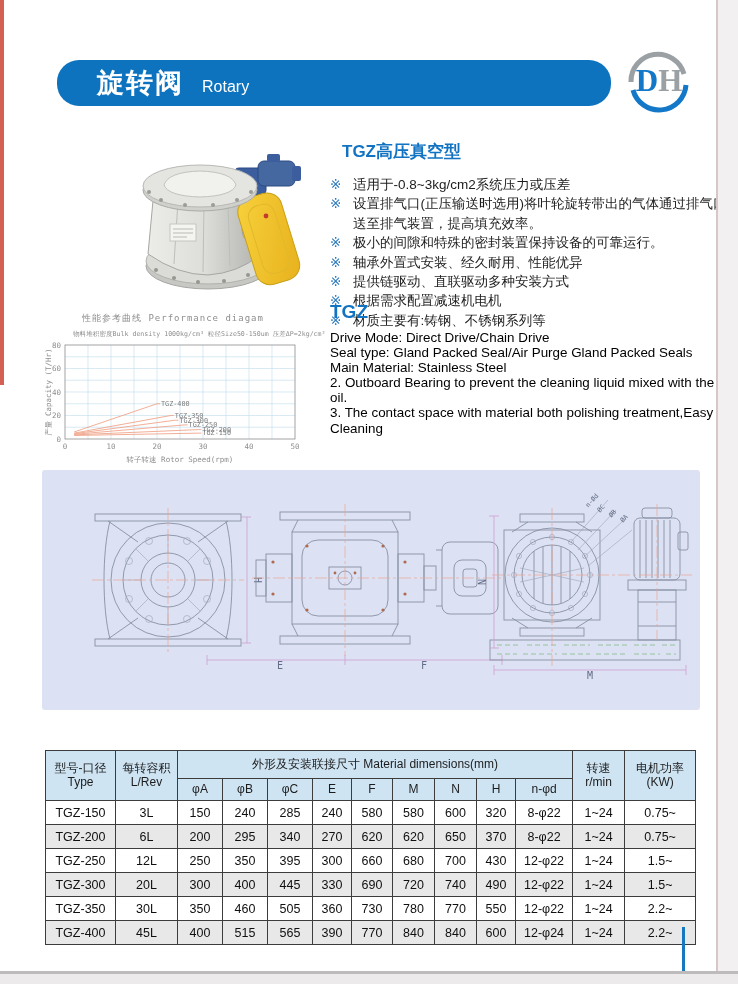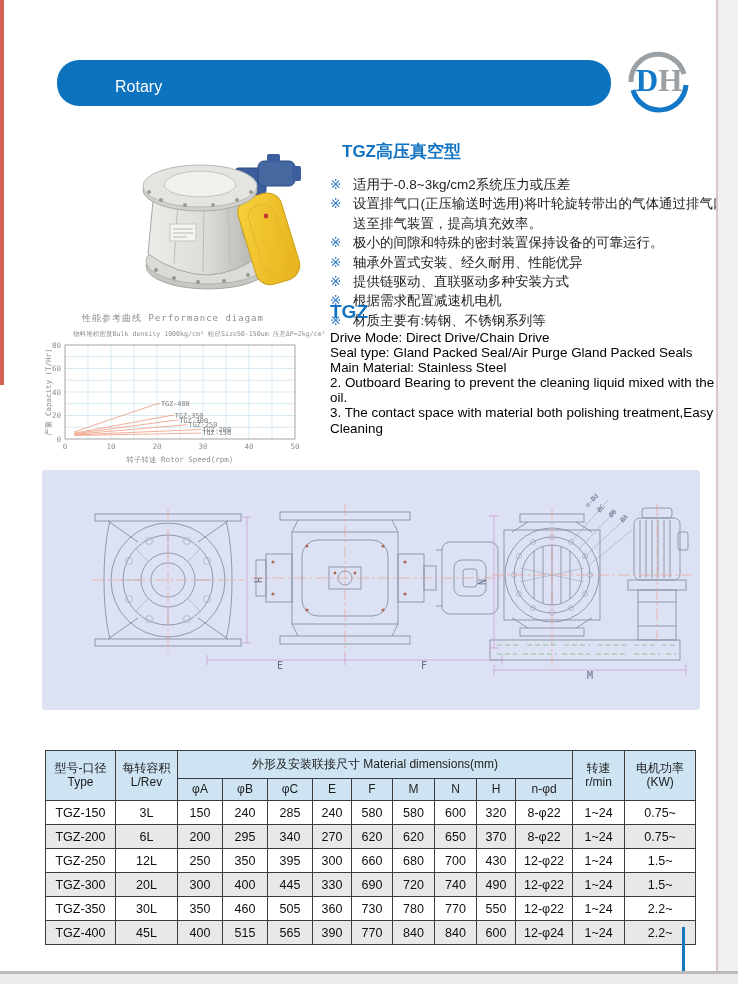--- a/index.html
+++ b/index.html
@@ -68,20 +68,21 @@
   .pageno{position:absolute;left:646px;top:931px;width:32px;text-align:right;
           font-family:"Liberation Serif",serif;font-weight:bold;font-size:17px;color:#111;margin-top:46px;}
   .pageline{position:absolute;left:682px;top:927px;width:3px;height:45px;background:#1679c0;}
 </style>
 </head>
 <body>
 
 <div class="page">
 
   <div class="header-bar">
+    <span class="title-zh">旋转阀</span>
     <span class="title-en">Rotary</span>
   </div>
 
   <svg class="logo" viewBox="0 0 82 66">
     <path d="M11,34 A27,27 0 0 1 64,26" stroke="#9aa0a4" stroke-width="5" fill="none"></path>
     <path d="M66,37 A27,27 0 0 1 13,42" stroke="#1478c8" stroke-width="5" fill="none"></path>
     <text x="39" y="43" text-anchor="middle"><tspan fill="#1478c8">D</tspan><tspan fill="#9aa0a4">H</tspan></text>
   </svg>
 
   <svg class="photo" viewBox="0 0 204 156">

